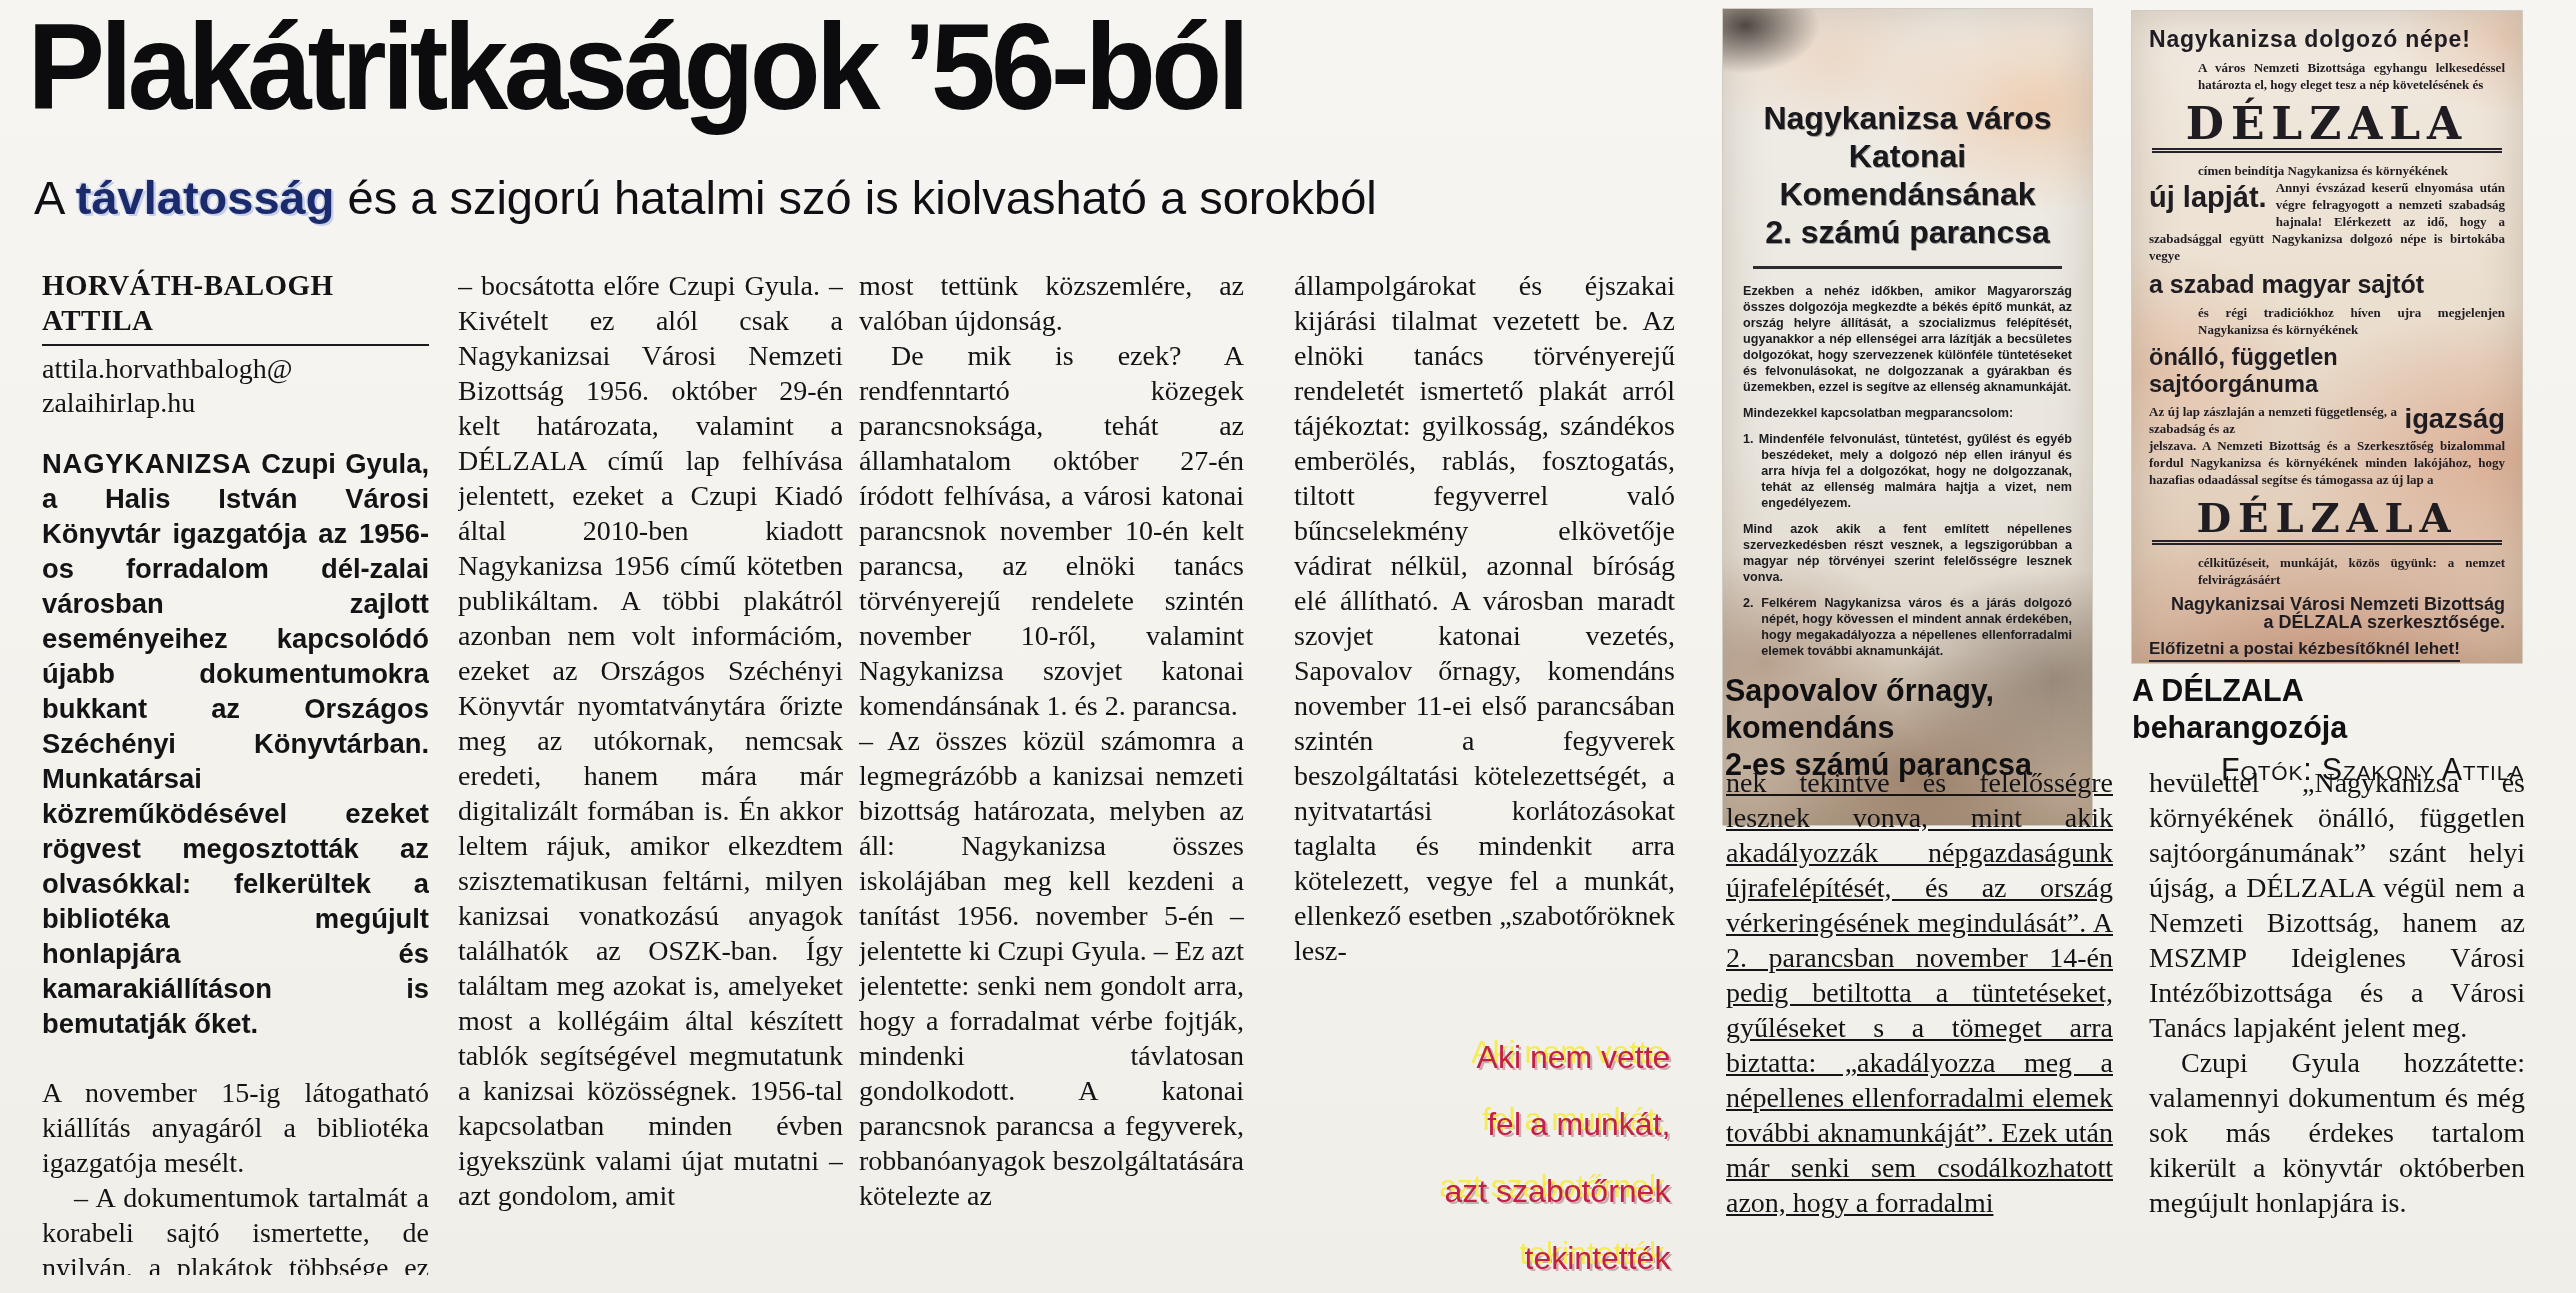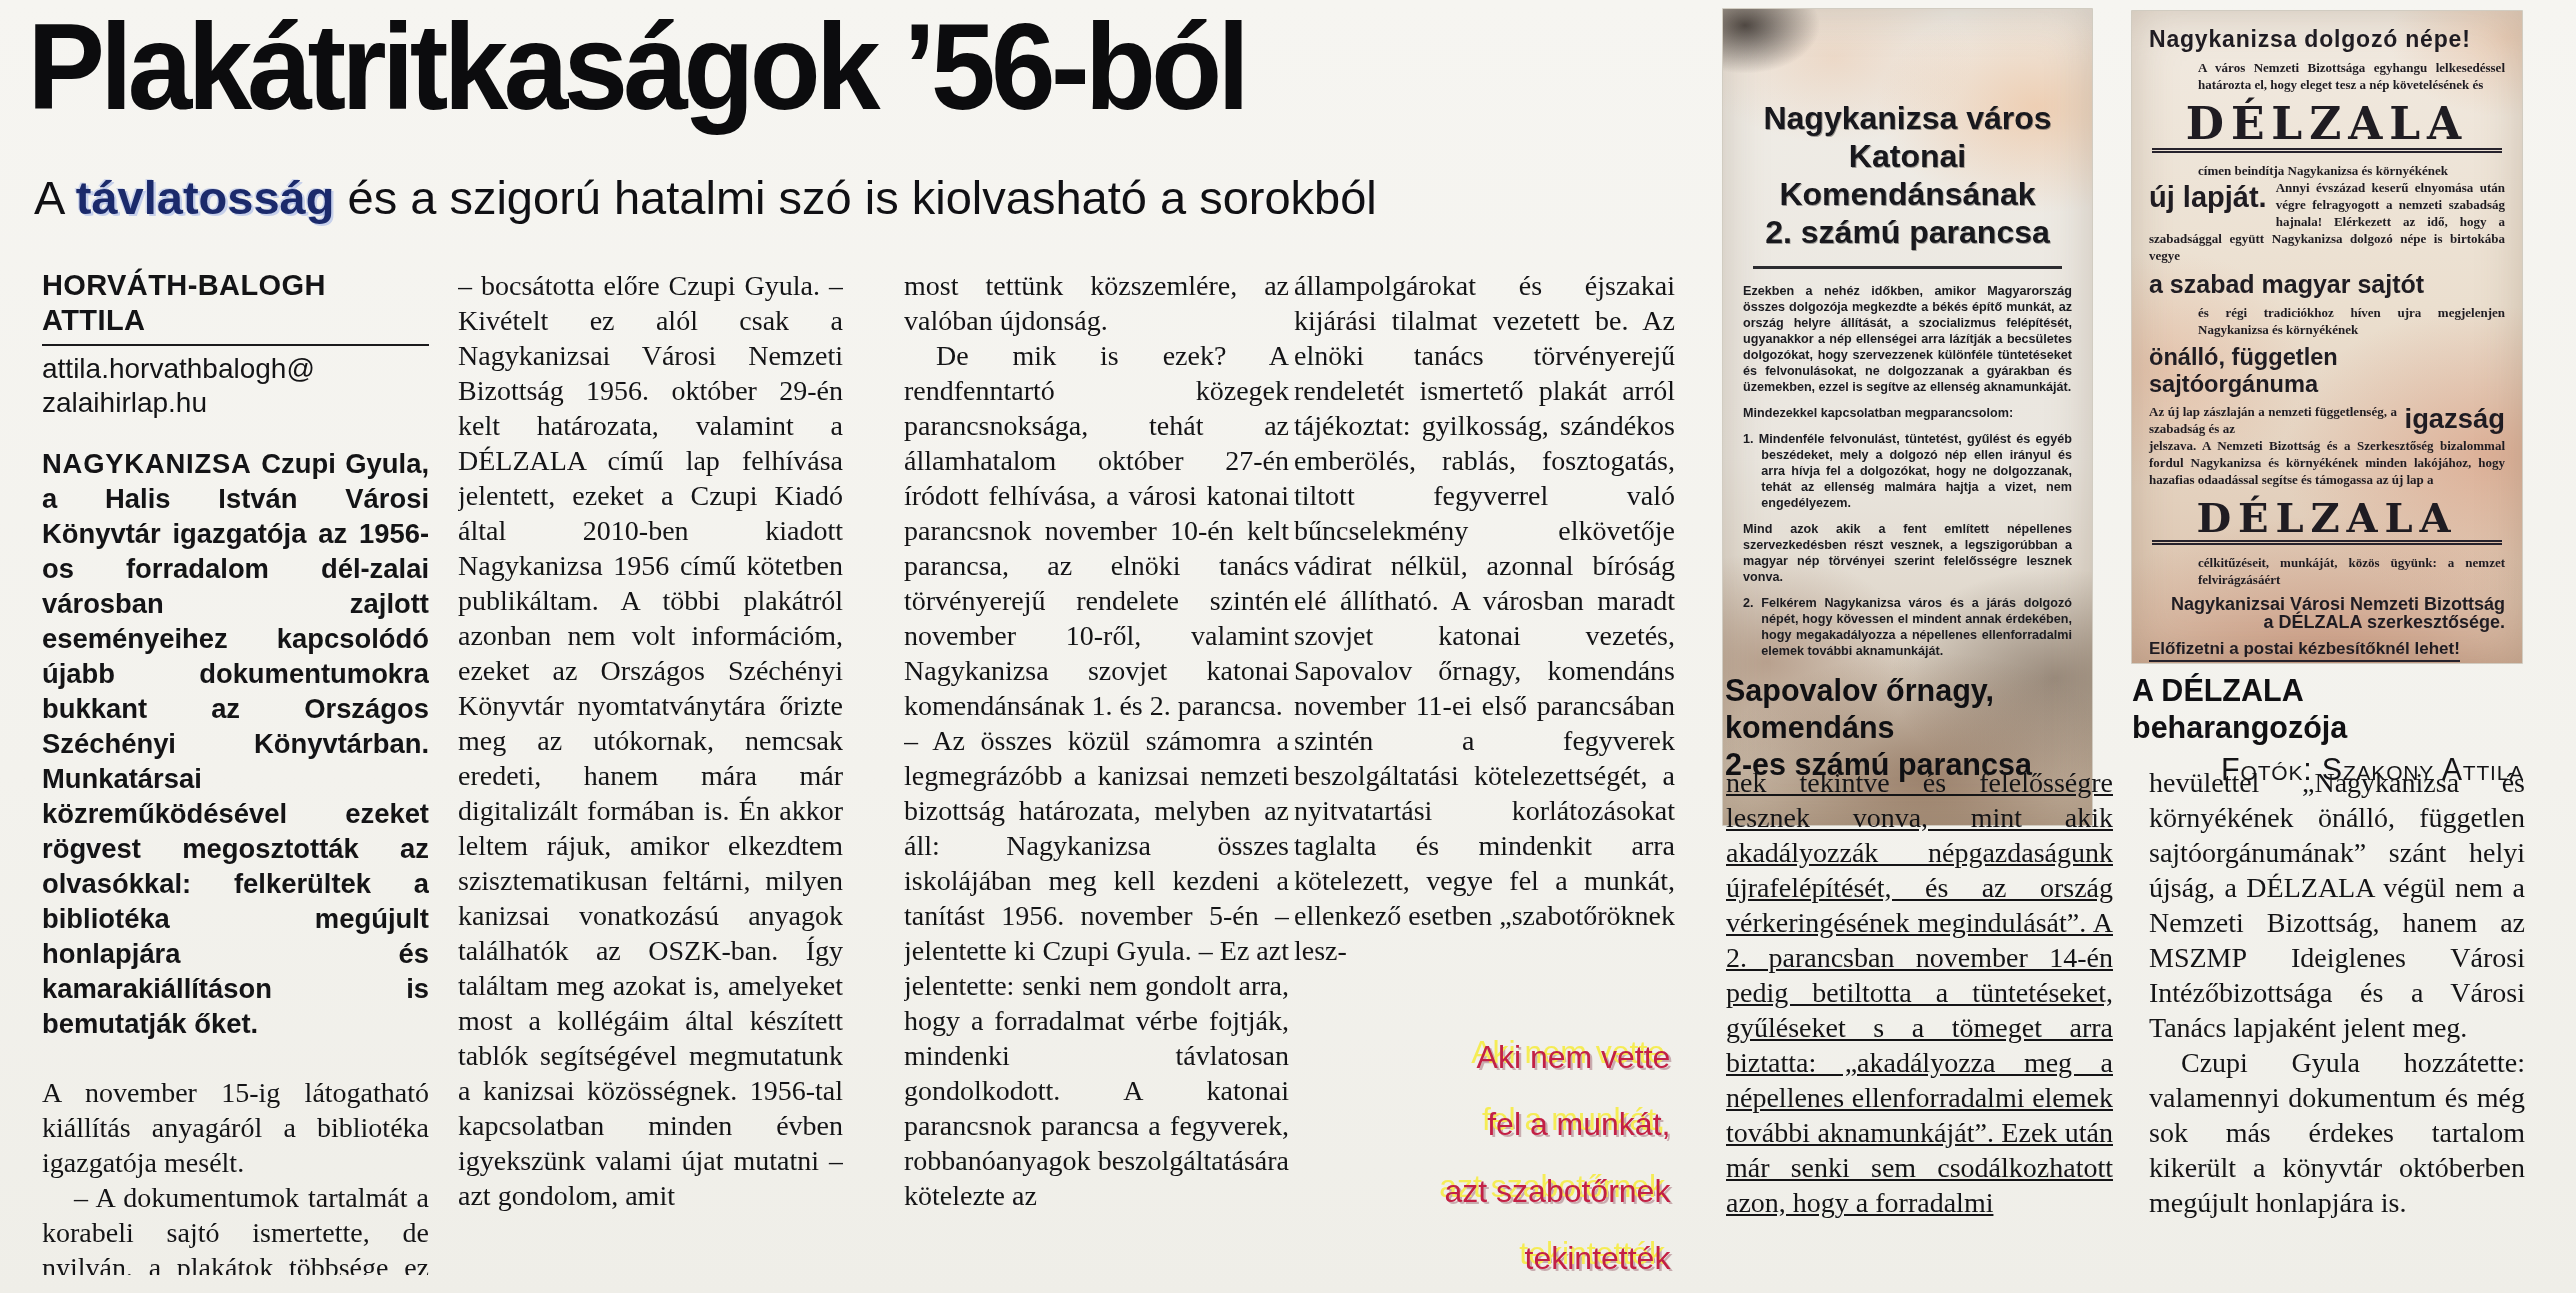--- a/index.html
+++ b/index.html
@@ -34,26 +34,26 @@
   .col{position:absolute;top:268px;height:1007px;overflow:hidden;}
   .col p{
     margin:0;
     font-family:"Liberation Serif",serif;
     font-size:28px;line-height:35px;
     text-align:justify;overflow-wrap:break-word;
   }
   .col p.indent{text-indent:32px;}
   .col1{left:42px;width:387px;}
   .col2{left:458px;width:385px;}
-  .col3{left:904px;width:385px;}
+  .col3{left:859px;width:385px;}
   .col4{left:1294px;width:381px;}
   .col5{left:1726px;top:765px;width:387px;height:521px;text-decoration:underline;}
   .col6{left:2149px;top:765px;width:376px;height:521px;}
   .byline{
-    font-family:Liberation Sans, sans-serif;
+    font-family:Liberation Serif, serif;
     margin-bottom:26px;
   }
   .byline .name{
     font-weight:700;font-size:29px;line-height:35px;letter-spacing:0.4px;
     border-bottom:2.3px solid #1a1a1c;padding-bottom:6.1px;margin-bottom:6.1px;
   }
   .byline .email{font-size:28px;line-height:34px;}
   .lead{
     font-family:"Liberation Sans",sans-serif !important;
     font-weight:700;font-size:27.4px !important;line-height:35px !important;

